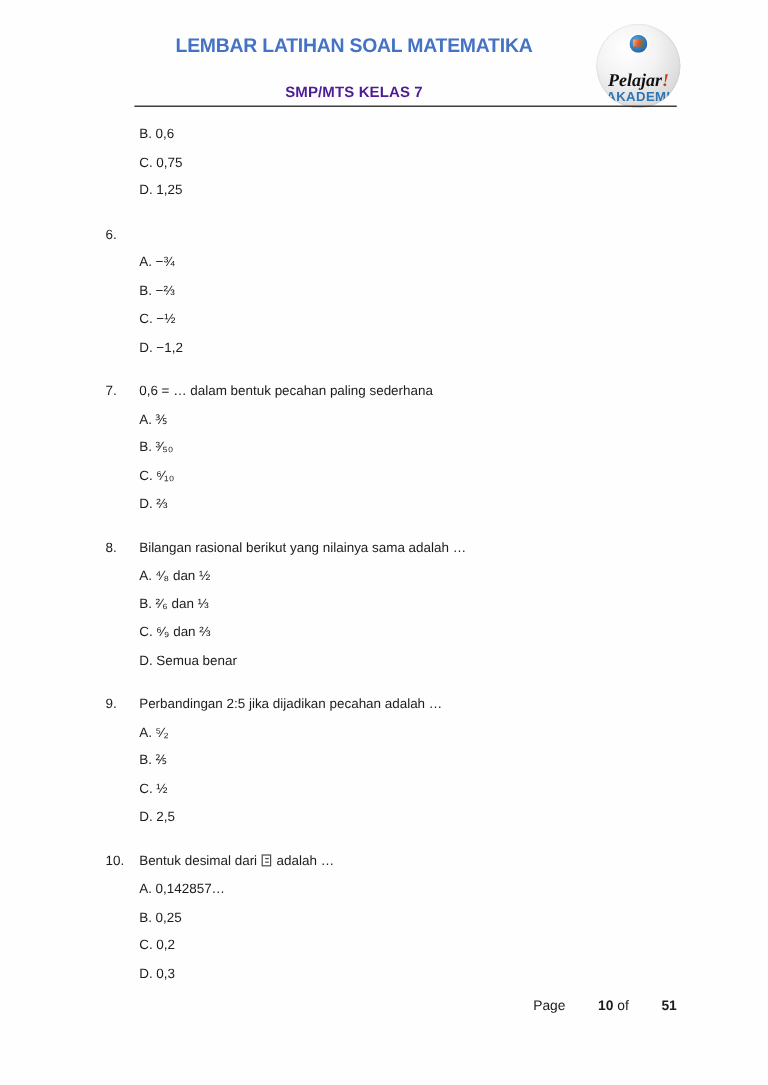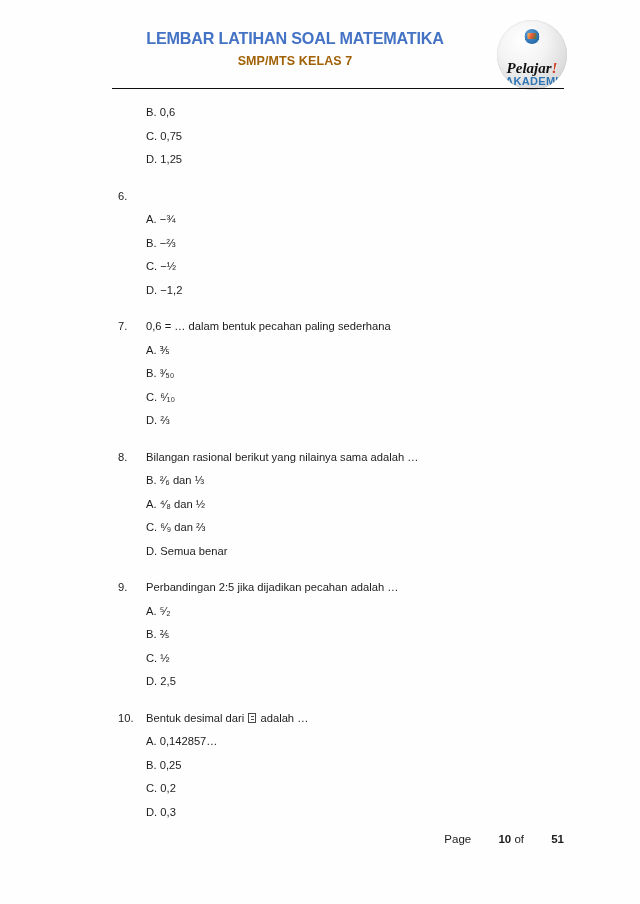--- a/index.html
+++ b/index.html
@@ -42,24 +42,24 @@
     font-weight: bold;
     color: #4472c4;
     letter-spacing: -0.2px;
     line-height: 20px;
     white-space: nowrap;
     font-stretch: condensed;
     transform: scaleX(0.98);
     transform-origin: center;
   }
   .doc-subtitle {
-    margin-top: 6px;
+    margin-top: 22px;
     font-size: 12.5px;
     font-weight: bold;
-    color: #a16207;
+    color: #4c1d95;
     letter-spacing: 0.1px;
   }
 
   
   .logo {
     position: absolute;
     left: 497px;
     top: 20px;
     width: 70px;
     height: 70px;
@@ -126,21 +126,20 @@
     height: 0;
     border-top: 1.6px solid #0d0d0d;
   }
 
   
   .content {
     position: absolute;
     left: 0;
     top: 105px;
     width: 528px;
-    padding-left: 30px;
   }
 
   .qrow {
     position: relative;
     display: flex;
     align-items: flex-start;
     font-size: 11.2px;
     line-height: 14px;
     color: #1c1c1c;
     padding-left: 88px;
@@ -247,22 +246,22 @@
     <div class="orow">B. ³⁄₅₀</div>
     <div class="orow">C. ⁶⁄₁₀</div>
     <div class="orow">D. ⅔</div>
 
     <div class="block-gap"></div>
 
     <div class="qrow">
       <span class="qnum">8.</span>
       <span class="qtext">Bilangan rasional berikut yang nilainya sama adalah …</span>
     </div>
+    <div class="orow">A. ⁴⁄₈ dan ½</div>
     <div class="orow">B. ²⁄₆ dan ⅓</div>
-    <div class="orow">A. ⁴⁄₈ dan ½</div>
     <div class="orow">C. ⁶⁄₉ dan ⅔</div>
     <div class="orow">D. Semua benar</div>
 
     <div class="block-gap"></div>
 
     <div class="qrow">
       <span class="qnum">9.</span>
       <span class="qtext">Perbandingan 2:5 jika dijadikan pecahan adalah …</span>
     </div>
     <div class="orow">A. ⁵⁄₂</div>

